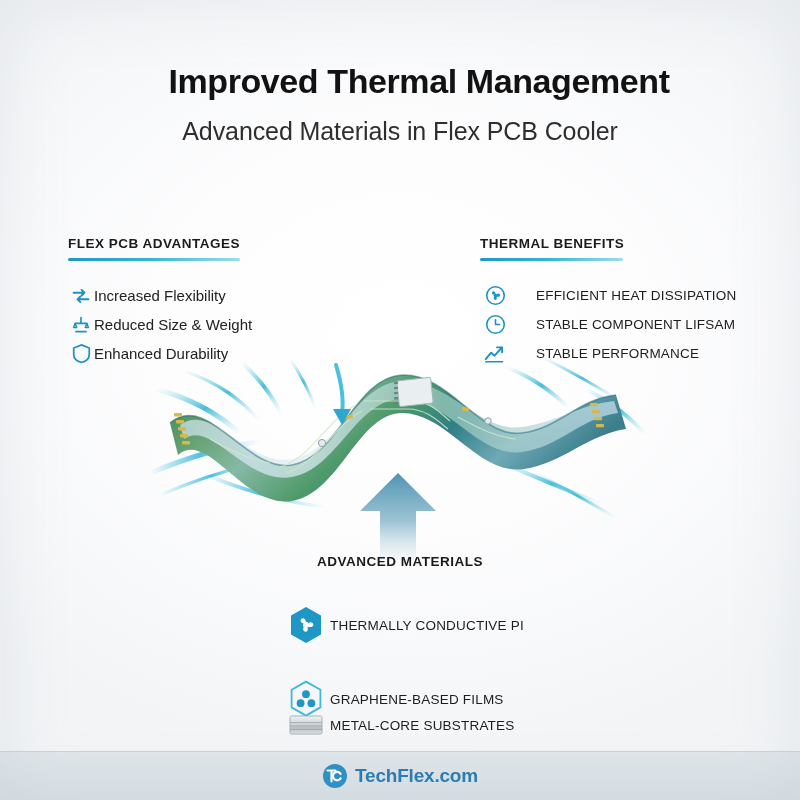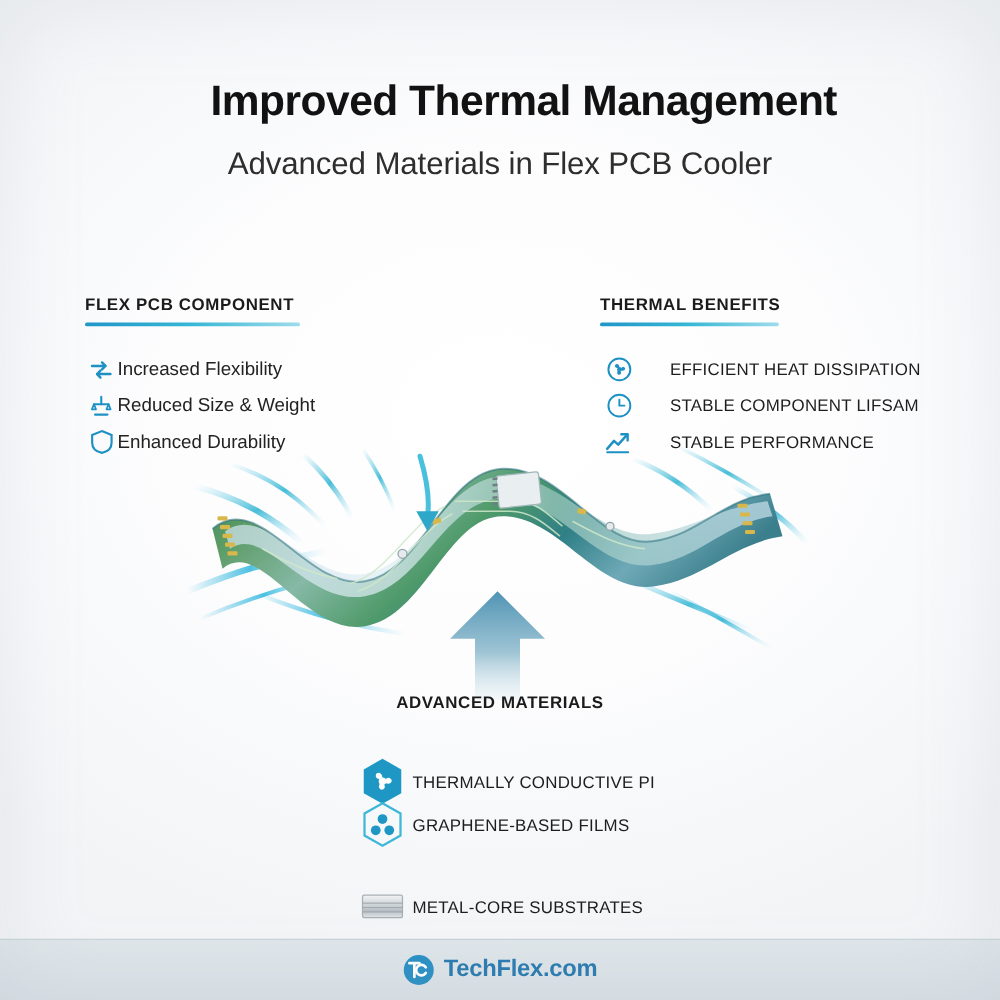--- a/index.html
+++ b/index.html
@@ -56,21 +56,21 @@
   
   .illo{position:absolute;left:150px;top:355px;width:500px;height:205px;}
 
   
   .am-head{
     position:absolute;left:0;right:0;top:554px;text-align:center;
     font-size:13.5px;font-weight:bold;color:#1b1b1b;letter-spacing:.5px;
   }
   .mat{position:absolute;left:286px;display:flex;align-items:center;}
   .mat-1{top:607px;}
-  .mat-2{top:642px;}
+  .mat-2{top:681px;}
   .mat-3{top:707px;}
   .mat .ic{flex:0 0 40px;width:40px;height:36px;}
   .mat .lbl{font-size:13.5px;letter-spacing:.2px;margin-left:4px;color:#1d1d1d;}
 
   
   .footer{
     position:absolute;left:0;right:0;bottom:0;height:48px;
     background:linear-gradient(180deg,#dfe6ea 0%,#d9e1e6 100%);
     border-top:1px solid #c9d3d9;
     display:flex;align-items:center;justify-content:center;gap:22px;
@@ -81,21 +81,21 @@
 </style>
 </head>
 <body>
 
 <div class="canvas">
 
   <div class="title">Improved Thermal Management</div>
   <div class="subtitle">Advanced Materials in Flex PCB Cooler</div>
 
   <div class="col col-left">
-    <div class="col-head">FLEX PCB COMPONENT</div>
+    <div class="col-head">FLEX PCB ADVANTAGES</div>
     <div class="rule w-left"></div>
     <div class="items">
 
       <div class="row">
         <span class="ic">
           <svg width="20" height="18" viewBox="0 0 24 22">
             <path d="M3 7 h13 l-3.2 -3.4" fill="none" stroke="#1e91c4" stroke-width="2.4" stroke-linecap="round" stroke-linejoin="round"></path>
             <path d="M16 7 l-3.2 3.4" fill="none" stroke="#1e91c4" stroke-width="2.4" stroke-linecap="round" stroke-linejoin="round"></path>
             <path d="M21 15 h-13 l3.2 3.4" fill="none" stroke="#1e91c4" stroke-width="2.4" stroke-linecap="round" stroke-linejoin="round"></path>
             <path d="M8 15 l3.2 -3.4" fill="none" stroke="#1e91c4" stroke-width="2.4" stroke-linecap="round" stroke-linejoin="round"></path>

